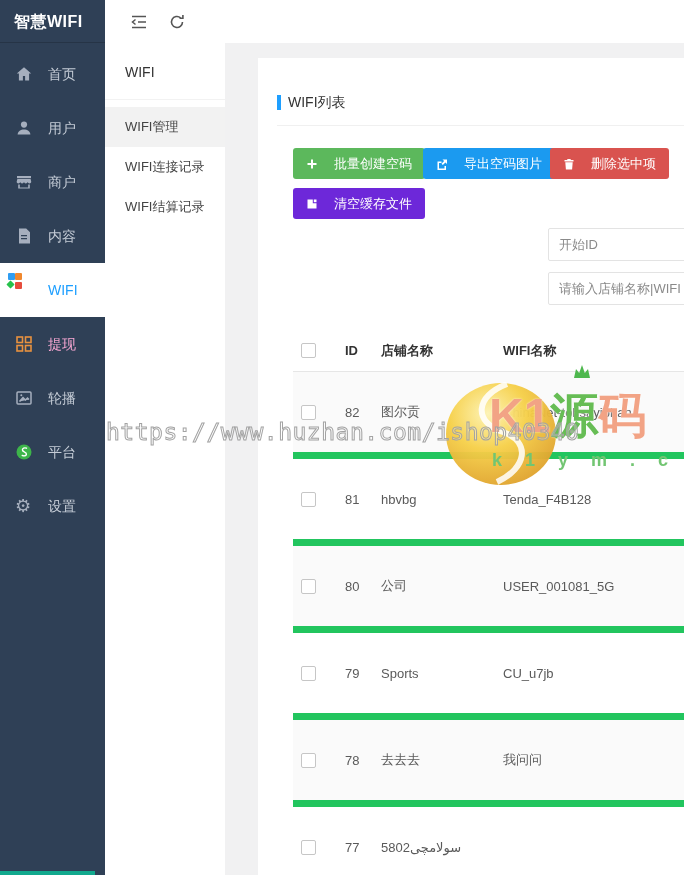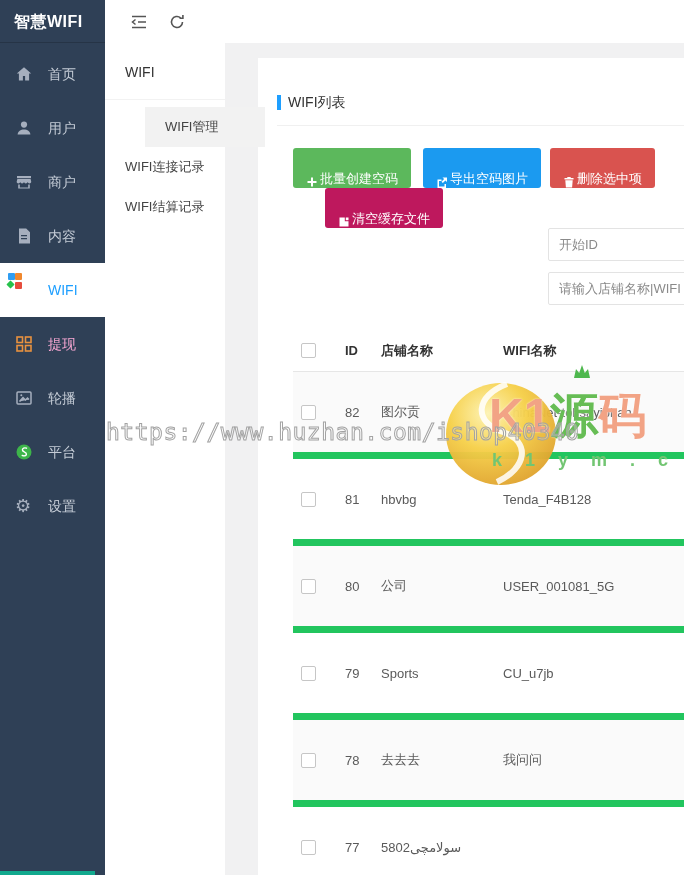--- a/index.html
+++ b/index.html
@@ -15,21 +15,21 @@
   .topbar .tb-icon { position:absolute; top:12px; width:20px; height:20px; cursor:pointer; }
   .tb-icon.collapse { left:24px; }
   .tb-icon.refresh  { left:62px; }
 
   
   .submenu { position:absolute; left:105px; top:0; width:120px; height:875px; background:#fff; z-index:10; }
   .submenu-title { position:absolute; left:20px; top:64px; font-size:14px; color:#333; }
   .submenu-divider { position:absolute; left:0; top:99px; width:120px; height:1px; background:#f2f2f2; }
   .submenu-item { position:absolute; left:0; width:120px; height:40px; line-height:40px;
                   padding-left:20px; font-size:13px; color:#444; cursor:pointer; }
-  .submenu-item.active { background:#f2f2f2;margin-left:40px; }
+  .submenu-item.active { background:#f2f2f2; }
   .smi-0 { top:107px; } .smi-1 { top:147px; } .smi-2 { top:187px; }
 
   
   .sidebar { position:absolute; left:0; top:0; width:105px; height:875px; background:#2f4056; z-index:40; }
   .logo { height:43px; line-height:43px; padding-left:14px; font-size:16px; font-weight:bold; color:#fff;
           border-bottom:1px solid rgba(0,0,0,.18); letter-spacing:.5px; }
   .side-item { position:absolute; left:0; width:105px; height:54px; cursor:pointer; }
   .side-item .s-icon { position:absolute; left:15px; top:18px; width:18px; height:18px; }
   .side-item .s-label { position:absolute; left:48px; top:0; line-height:54px; font-size:14px; color:#c5ccd6; }
   .si-0{top:47px;} .si-1{top:101px;} .si-2{top:155px;} .si-3{top:209px;}
@@ -48,29 +48,29 @@
   .appicon .o { left:0; bottom:1px; background:#f0882e; }
   .appicon .b { right:0; bottom:1px; background:#2f9df1; }
   .bottom-teal { position:absolute; left:0; top:871px; width:95px; height:4px; background:#12a98e; z-index:45; }
 
   
   .card { position:absolute; left:258px; top:58px; width:426px; height:817px; background:#fff; z-index:5; }
   .card-title { position:absolute; left:30px; top:36px; font-size:14px; color:#333; }
   .title-bar { position:absolute; left:19px; top:37px; width:4px; height:15px; background:#1E9FFF; }
   .card-divider { position:absolute; left:19px; top:67px; right:0; height:1px; background:#f0f0f0; }
 
-  .btn { position:absolute; height:40px; display:inline-flex; align-items:flex-end; gap:2px;
+  .btn { position:absolute; height:31px; display:inline-flex; align-items:center; gap:16px;
          padding:0 13px; border:none; border-radius:3px; color:#fff; font-size:13px;
          font-family:inherit; cursor:pointer; white-space:nowrap; }
   .btn svg { width:12px; height:12px; }
   .btn svg path, .btn svg rect { fill:#fff; }
   .btn-green  { left:35px;  top:90px;  background:#5cb85c; }
   .btn-blue   { left:165px; top:90px;  background:#1b9af0; }
   .btn-red    { left:292px; top:90px;  background:#d9534f; }
-  .btn-orange { left:35px;  top:130px; background:#be185d;margin-left:32px; }
+  .btn-orange { left:35px;  top:130px; background:#6d28d9; }
 
   .filter-input { position:absolute; left:290px; width:210px; height:33px; border:1px solid #e3e3e3;
                   border-radius:2px; padding:0 10px; font-size:13px; color:#666; font-family:inherit;
                   background:#fff; outline:none; }
   .fi-0 { top:170px; } .fi-1 { top:214px; }
   .filter-input::placeholder { color:#8a8a8a; opacity:1; }
 
   
   .table { position:absolute; left:35px; top:272px; right:0; }
   .trow { display:grid; grid-template-columns:52px 36px 122px 1fr; align-items:center; }

